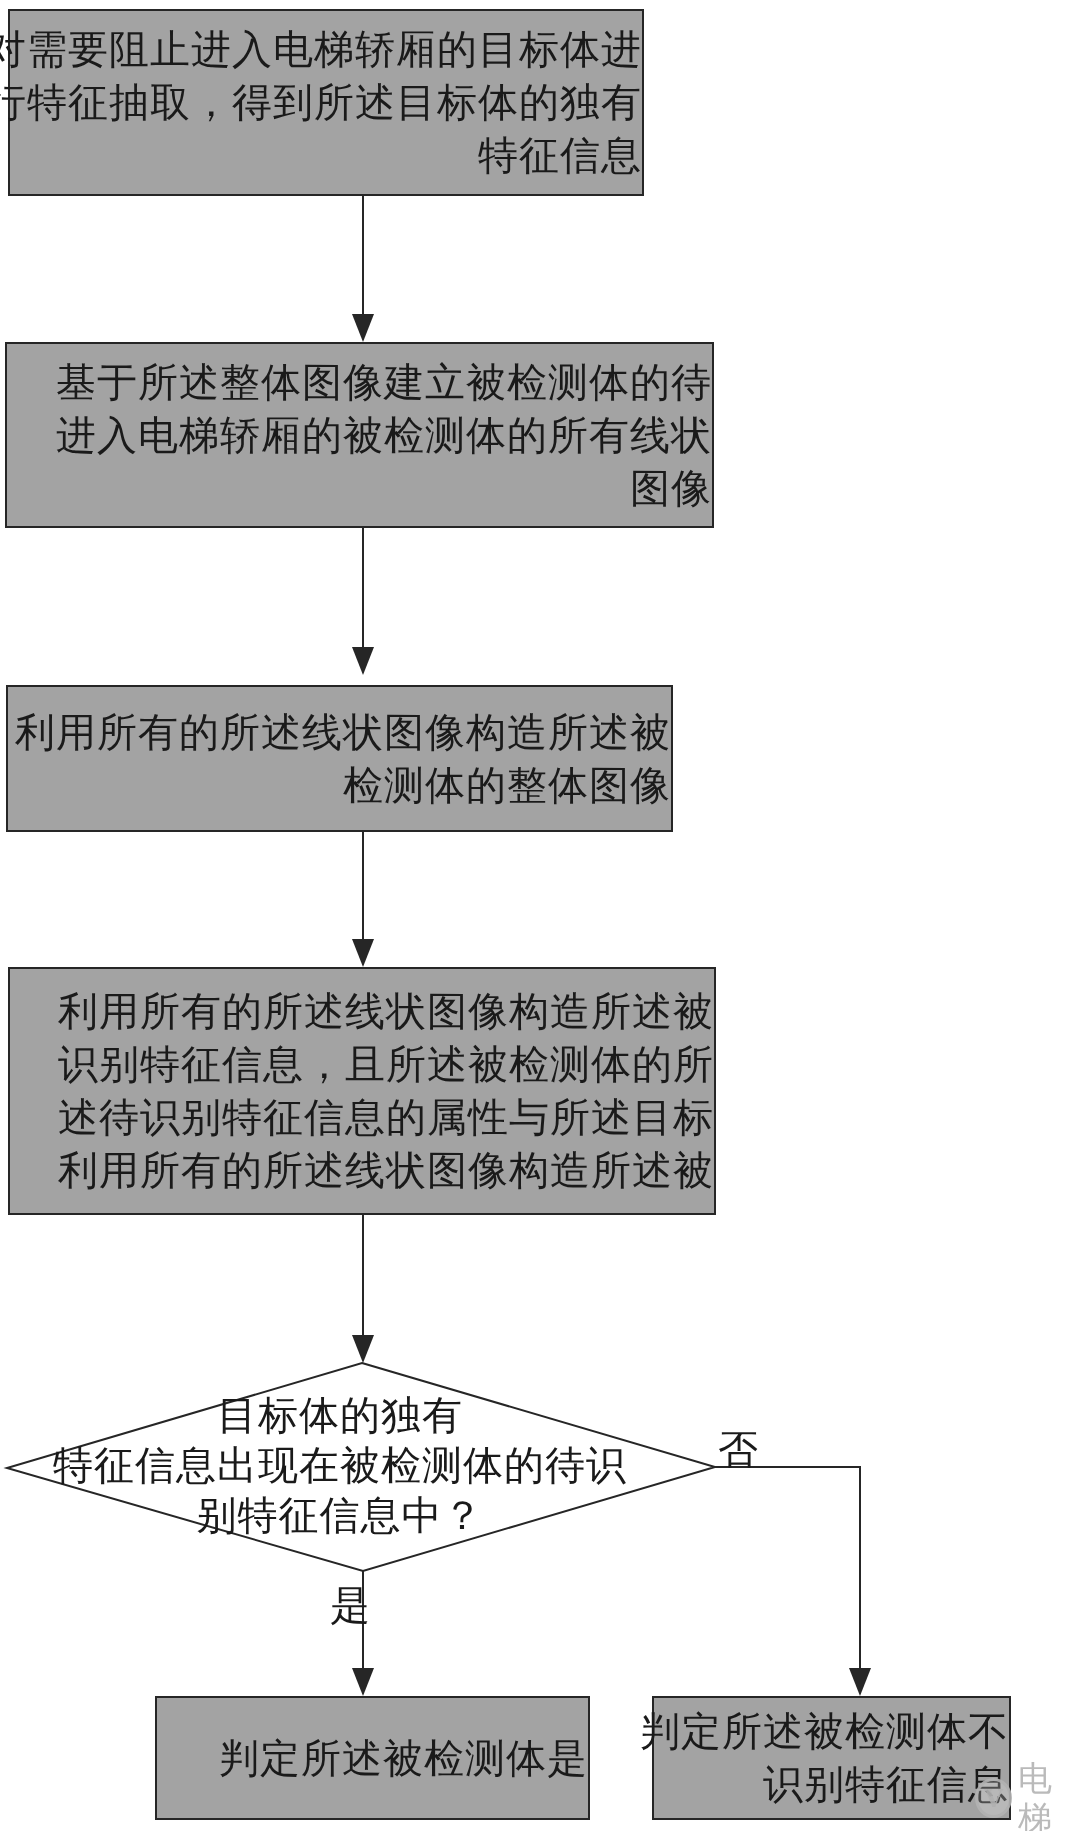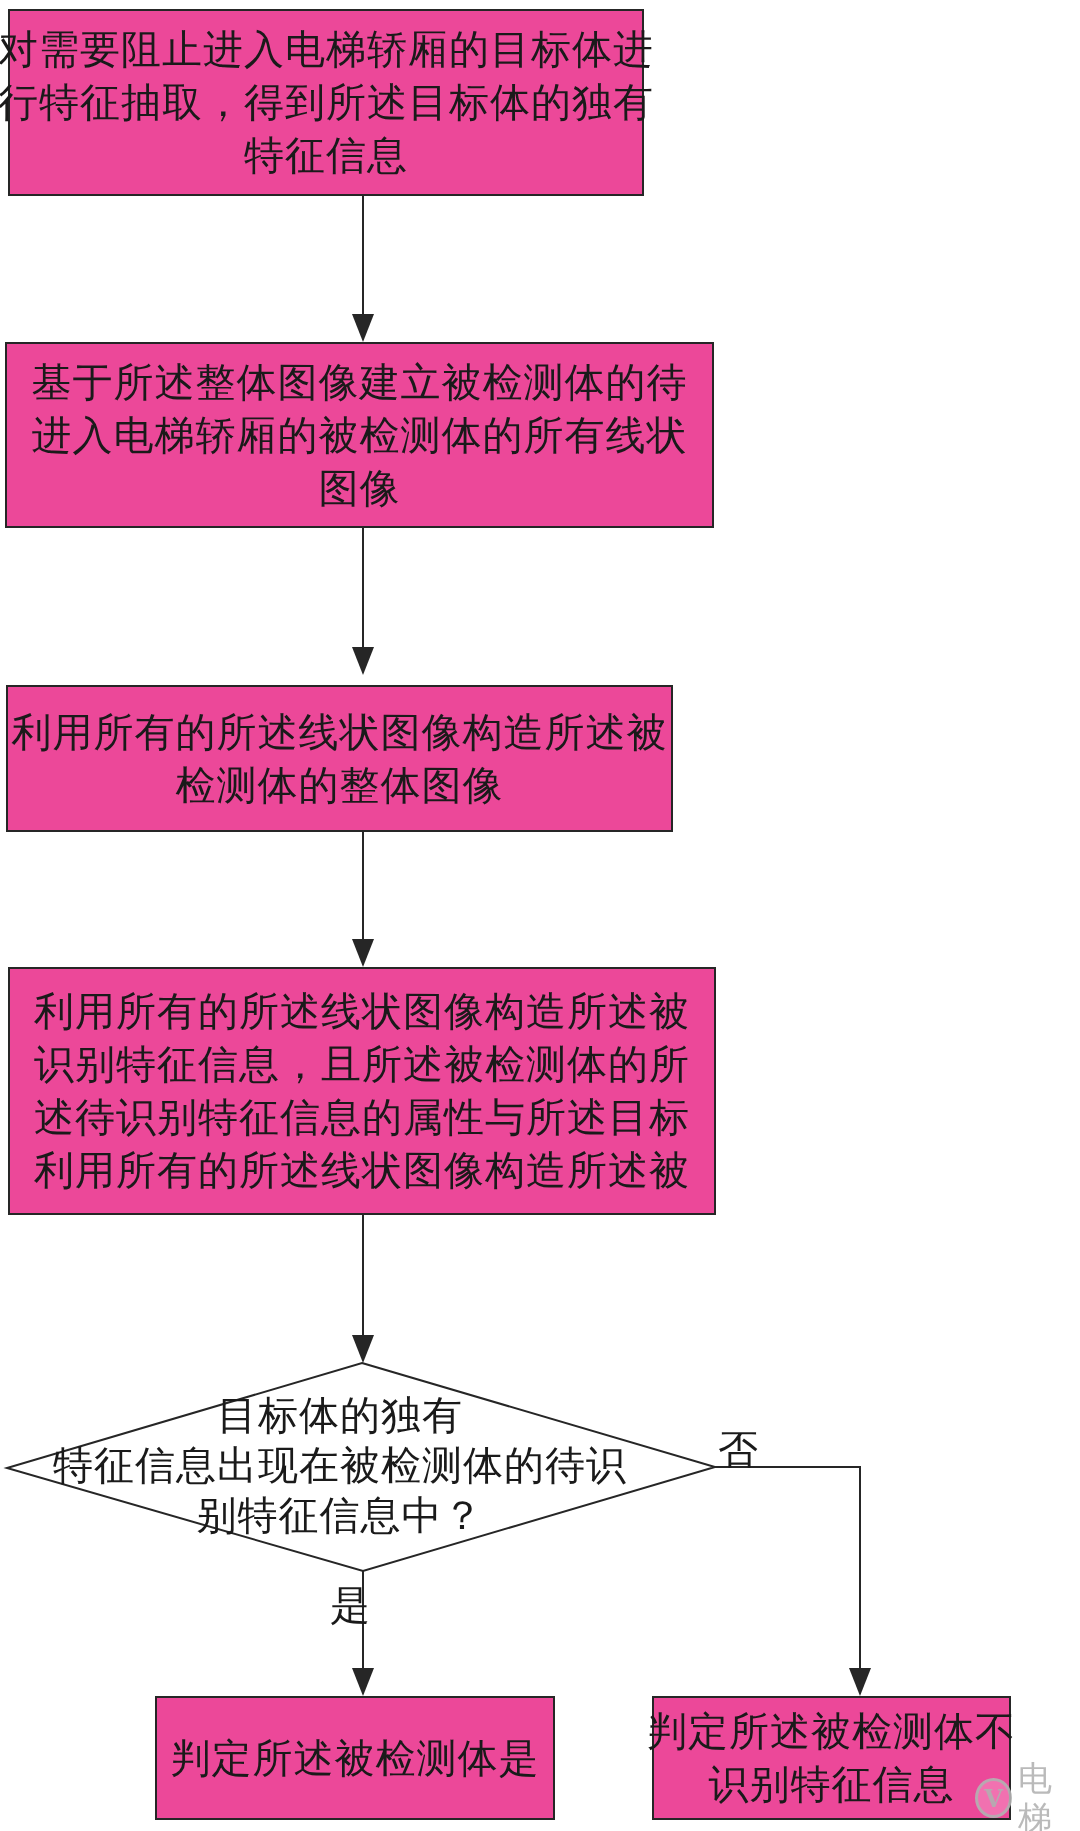--- a/index.html
+++ b/index.html
@@ -9,25 +9,25 @@
     background:#ffffff;
     font-family:"DejaVu Serif","Liberation Serif",serif;
     color:#1a1a1a;
     overflow:hidden;
   }
   .connectors{position:absolute;left:0;top:0;z-index:1;}
   .box{
     position:absolute;
     box-sizing:border-box;
     border:2px solid #262626;
-    background:#ec4899;
+    background:#a3a3a3;
     display:flex;
     flex-direction:column;
     justify-content:center;
-    align-items:center;
+    align-items:flex-end;
     z-index:2;
   }
   .tl{
     font-size:40px;
     line-height:53px;
     white-space:nowrap;
     text-align:center;
     letter-spacing:1px;
   }
   .decision-text{
@@ -133,21 +133,21 @@
 
   <div class="decision-text">
     <div class="tl">目标体的独有</div>
     <div class="tl">特征信息出现在被检测体的待识</div>
     <div class="tl">别特征信息中？</div>
   </div>
 
   <div class="branch-label" style="left:330px;top:1578px;">是</div>
   <div class="branch-label" style="left:718px;top:1422px;">否</div>
 
-  <div class="box" style="left:155px;top:1696px;width:400px;height:124px;gap:30px;">
+  <div class="box" style="left:155px;top:1696px;width:435px;height:124px;gap:30px;">
     <div class="tl">判定所述被检测体是</div>
   </div>
 
   <div class="box" style="left:652px;top:1696px;width:359px;height:124px;">
     <div class="tl">判定所述被检测体不</div>
     <div class="tl">识别特征信息</div>
   </div>
 
   <div class="watermark">
     <span class="wm-circle">V</span>

